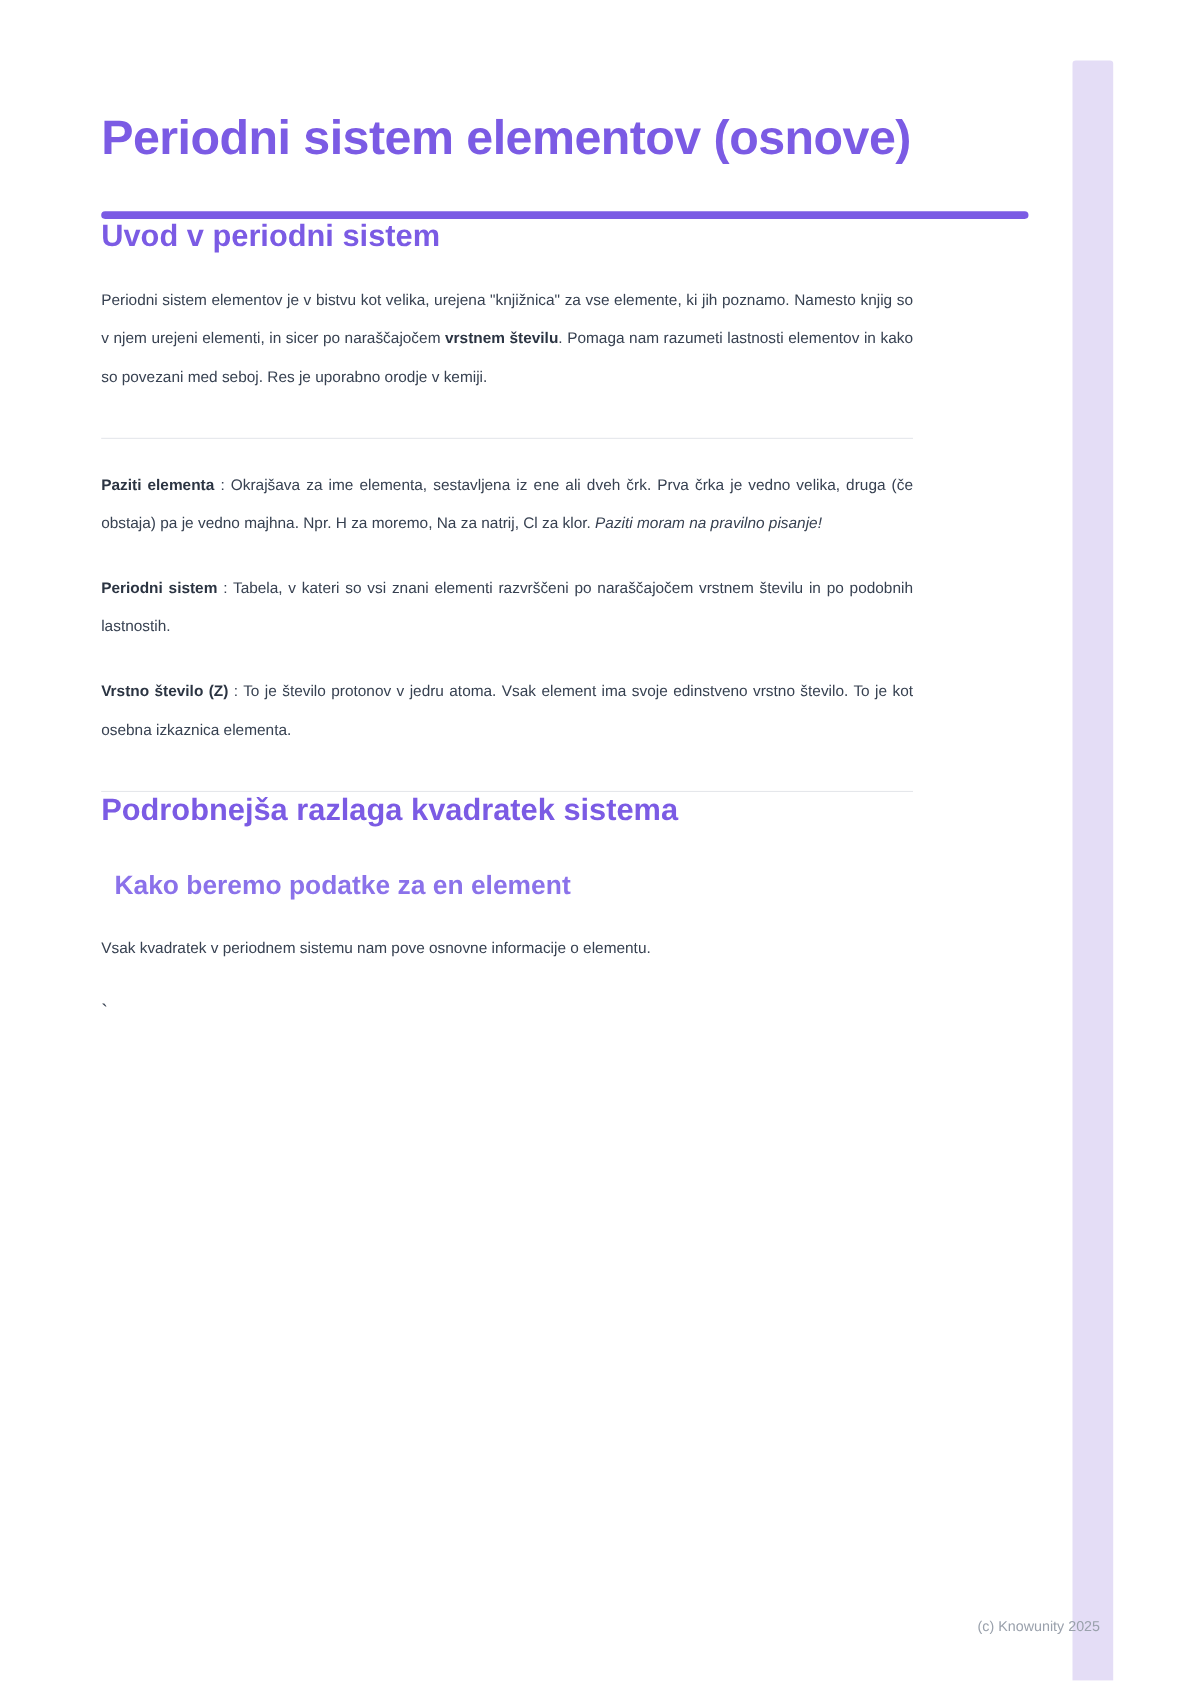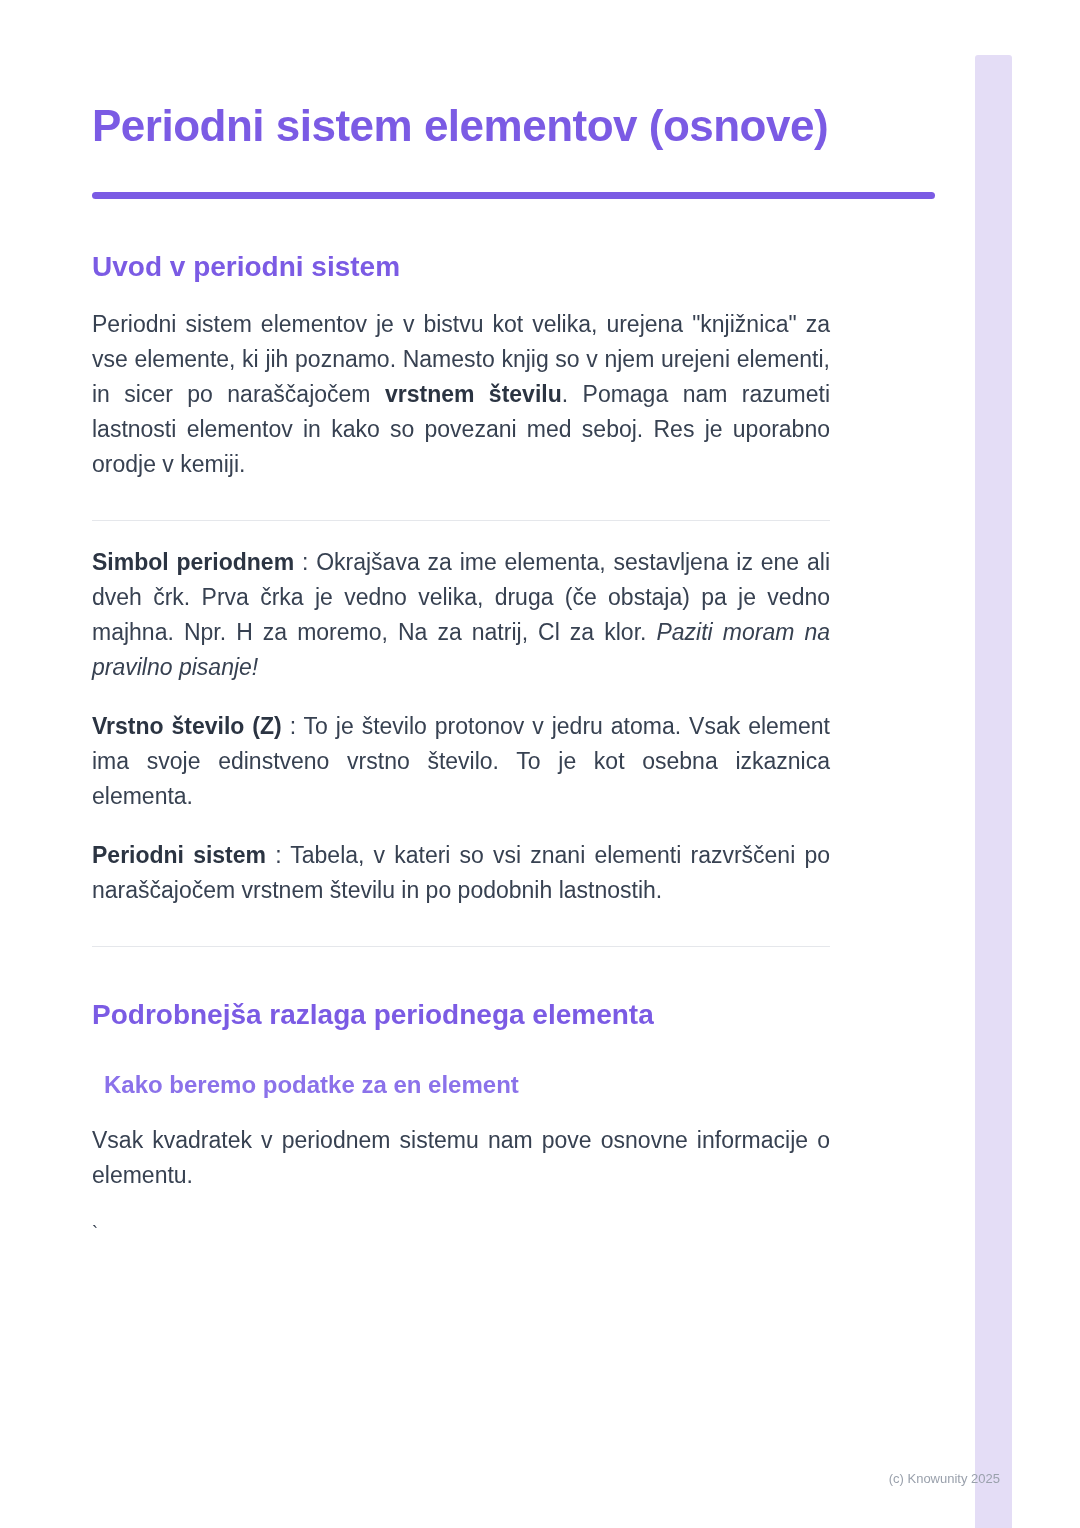--- a/index.html
+++ b/index.html
@@ -38,36 +38,35 @@
     max-width: 820px;
   }
   .title-rule {
     margin-top: 36px;
     width: 843px;
     height: 7px;
     border-radius: 4px;
     background: #7b5be4;
   }
   h2.section-heading {
-    margin-top: 52px;
     font-size: 28px;
     font-weight: 700;
     color: #7b5be4;
   }
   h3.sub-heading {
     margin-top: 40px;
     font-size: 24px;
     font-weight: 700;
     color: #8b72ea;
     margin-left: 12px;
   }
   p.body-text {
     margin-top: 24px;
     width: 738px;
-    font-size: 23px;
+    font-size: 14px;
     line-height: 35px;
     text-align: justify;
     color: #374151;
   }
   p.body-text .b { font-weight: 700; color: #2b3442; }
   p.body-text .i { font-style: italic; }
   hr.divider {
     margin-top: 38px;
     width: 738px;
     border: none;
@@ -104,31 +103,31 @@
       <h2 class="section-heading">Uvod v periodni sistem</h2>
       <p class="body-text"><span>Periodni sistem elementov je v bistvu kot velika, urejena "knjižnica" za vse elemente, ki jih poznamo. Namesto knjig so v njem urejeni elementi, in sicer po naraščajočem </span><span class="b">vrstnem številu</span><span>. Pomaga nam razumeti lastnosti elementov in kako so povezani med seboj. Res je uporabno orodje v kemiji.</span></p>
     </section>
 
     <hr class="divider">
 
     <section>
 
 
 
-      <p class="body-text"><span class="b">Simbol periodnem</span><span> : Okrajšava za ime elementa, sestavljena iz ene ali dveh črk. Prva črka je vedno velika, druga (če obstaja) pa je vedno majhna. Npr. H za moremo, Na za natrij, Cl za klor. </span><span class="i">Paziti moram na pravilno pisanje!</span></p>
+      <p class="body-text"><span class="b">Paziti elementa</span><span> : Okrajšava za ime elementa, sestavljena iz ene ali dveh črk. Prva črka je vedno velika, druga (če obstaja) pa je vedno majhna. Npr. H za moremo, Na za natrij, Cl za klor. </span><span class="i">Paziti moram na pravilno pisanje!</span></p>
+
+      <p class="body-text"><span class="b">Periodni sistem</span><span> : Tabela, v kateri so vsi znani elementi razvrščeni po naraščajočem vrstnem številu in po podobnih lastnostih.</span></p>
 
       <p class="body-text"><span class="b">Vrstno število (Z)</span><span> : To je število protonov v jedru atoma. Vsak element ima svoje edinstveno vrstno število. To je kot osebna izkaznica elementa.</span></p>
-
-      <p class="body-text"><span class="b">Periodni sistem</span><span> : Tabela, v kateri so vsi znani elementi razvrščeni po naraščajočem vrstnem številu in po podobnih lastnostih.</span></p>
     </section>
 
     <hr class="divider">
 
     <section>
-      <h2 class="section-heading">Podrobnejša razlaga periodnega elementa</h2>
+      <h2 class="section-heading">Podrobnejša razlaga kvadratek sistema</h2>
       <h3 class="sub-heading">Kako beremo podatke za en element</h3>
       <p class="body-text">Vsak kvadratek v periodnem sistemu nam pove osnovne informacije o elementu.</p>
       <p class="stray">`</p>
     </section>
 
   </main>
 
   <div class="footer">(c) Knowunity 2025</div>
 
 </div>

